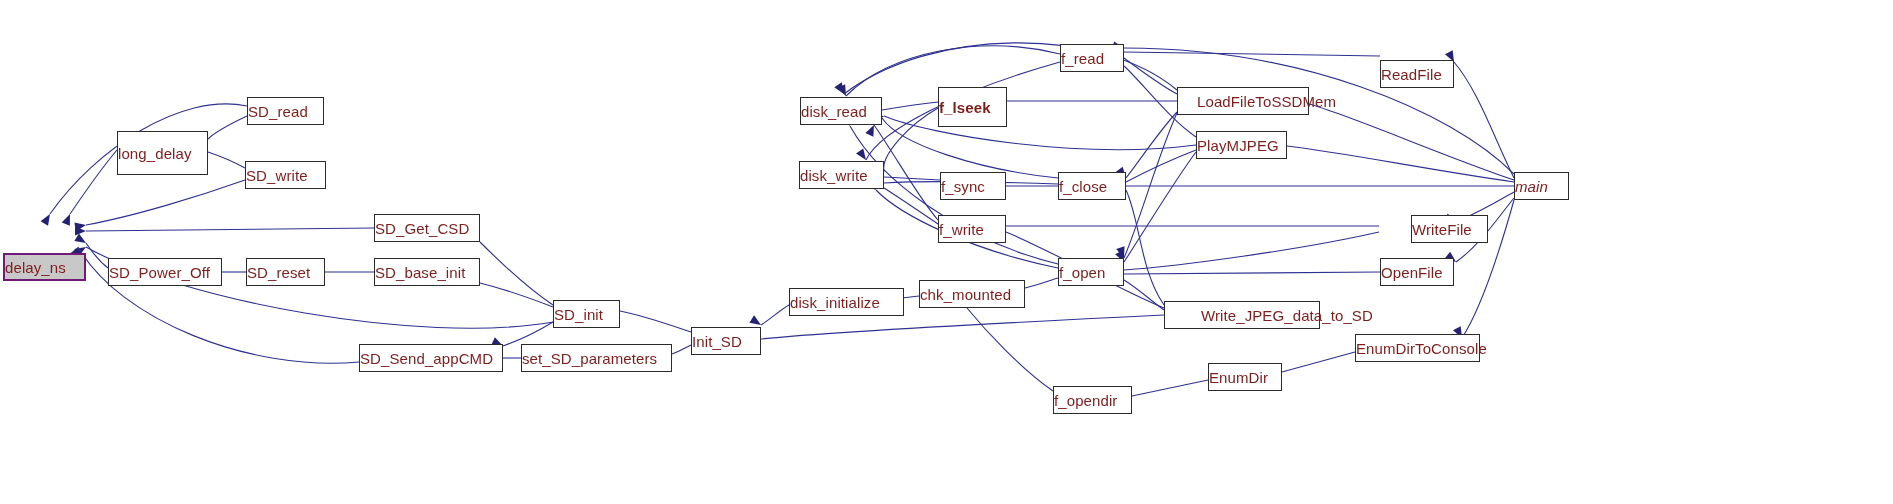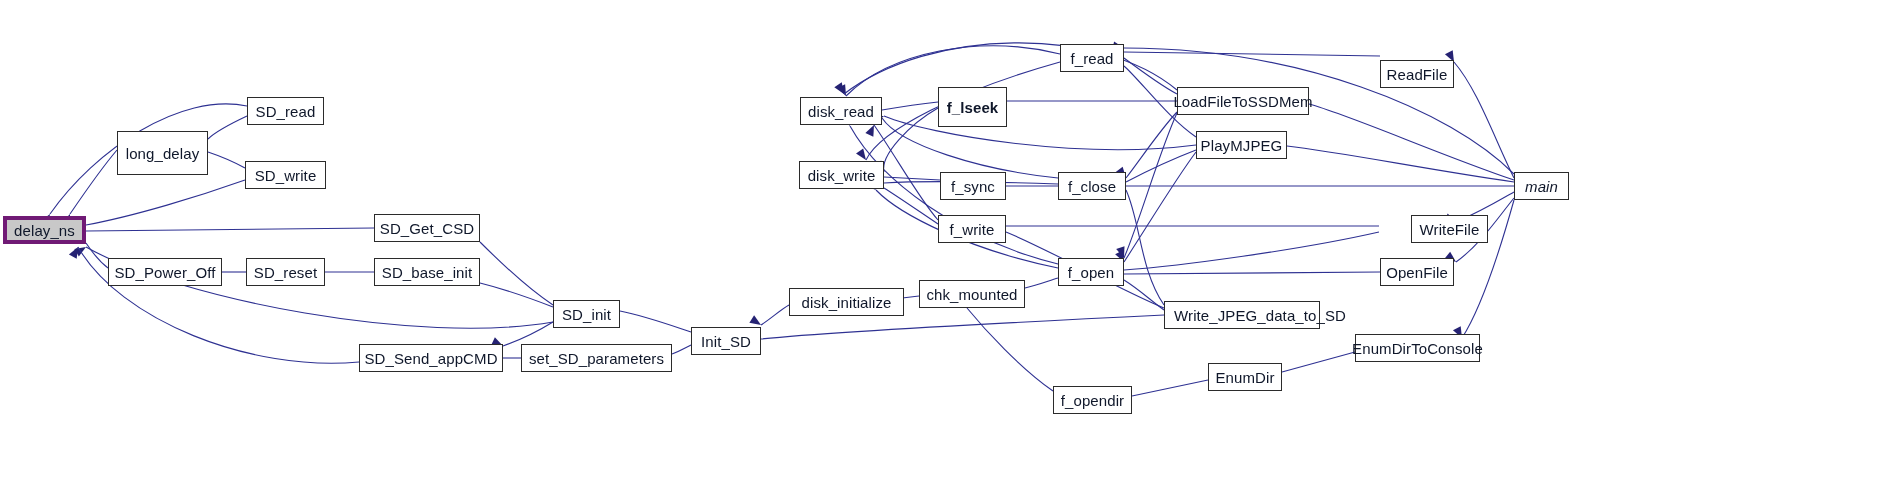--- a/index.html
+++ b/index.html
@@ -10,32 +10,32 @@
     background:#ffffff;
     font-family:"Liberation Sans", sans-serif;
     overflow:hidden;
   }
   svg.edges{position:absolute;left:0;top:0;width:1893px;height:504px;}
   .node{
     position:absolute;
     box-sizing:border-box;
     border:1px solid #2b2b2b;
     background:#ffffff;
-    color:#0f172a;
+    color:#7f1d1d;
     font-size:15px;
     line-height:1;
     display:flex;
     align-items:center;
-    justify-content:center;
     white-space:nowrap;
     letter-spacing:.1px;
   }
   .node.highlight{
     background:#c8c8c8;
-    border:4px solid #701a75;
+    border:2px solid #701a75;
+    margin-top:37px;
   }
   .edge-line{fill:none;stroke:#2e3192;stroke-width:1.1;}
   .edge-head{fill:#252273;stroke:none;}
 </style>
 </head>
 <body>
 
 <div id="graph-root">
   <svg class="edges" viewBox="0 0 1893 504">
       <g>
@@ -342,21 +342,21 @@
       </div>
       <div class="node" style="left: 1058px; top: 172px; width: 68px; height: 28px;">
         <span>f_close</span>
       </div>
       <div class="node" style="left: 1058px; top: 258px; width: 66px; height: 28px;">
         <span>f_open</span>
       </div>
       <div class="node" style="left: 1053px; top: 386px; width: 79px; height: 28px;">
         <span>f_opendir</span>
       </div>
-      <div class="node" style="left: 1177px; top: 87px; width: 132px; height: 28px;">
+      <div class="node" style="left: 1177px; top: 87px; width: 132px; height: 28px; padding-left: 19px;">
         <span>LoadFileToSSDMem</span>
       </div>
       <div class="node" style="left: 1196px; top: 131px; width: 91px; height: 28px;">
         <span>PlayMJPEG</span>
       </div>
       <div class="node" style="left: 1164px; top: 301px; width: 156px; height: 28px; padding-left: 36px;">
         <span>Write_JPEG_data_to_SD</span>
       </div>
       <div class="node" style="left: 1208px; top: 363px; width: 74px; height: 28px;">
         <span>EnumDir</span>

